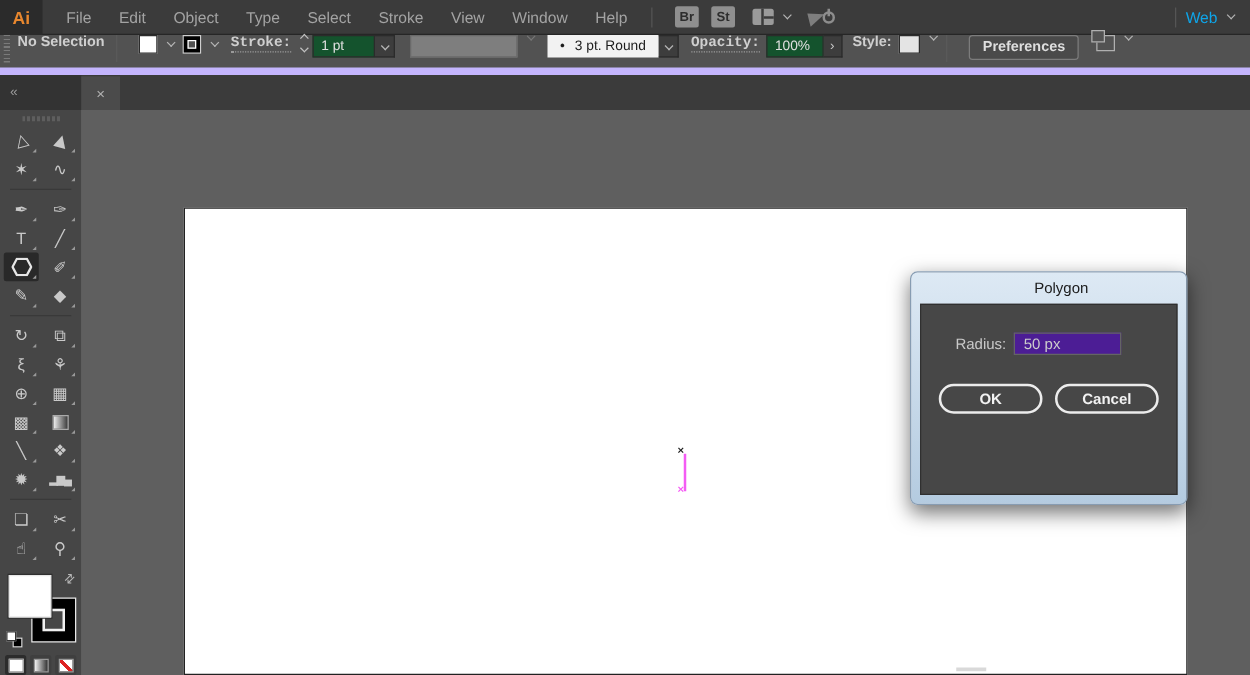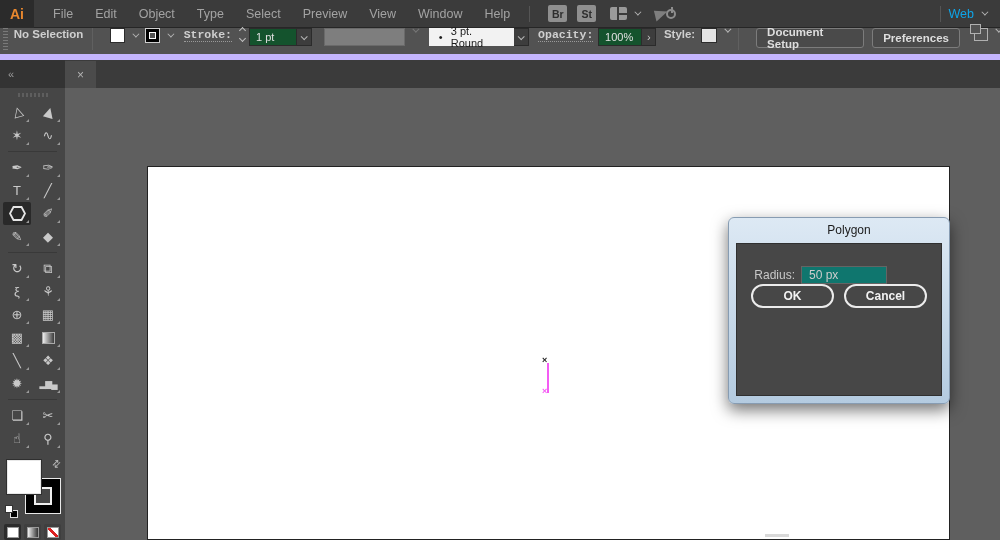--- a/index.html
+++ b/index.html
@@ -95,47 +95,47 @@
   .artboard { position:absolute; left:82px; top:78px; width:803px; height:374px; background:#fff; border:1px solid #222; }
   .marker-line { position:absolute; left:482px; top:275px; width:1.5px; height:30px; background:#f45cf4; }
   .marker-cursor { position:absolute; left:477px; top:267px; color:#1a1a1a; font-size:9px; font-weight:bold; }
   .marker-anchor { position:absolute; left:477px; top:298px; color:#f45cf4; font-size:9px; font-weight:bold; }
   .faint-bar { position:absolute; left:700px; top:446px; width:24px; height:3px; background:#d9d9d9; }
 
   
   .dialog { position:absolute; left:663px; top:129px; width:222px; height:187px; border-radius:6px; background:linear-gradient(#dde9f4,#b4cbe0); border:1px solid #879cb2; box-shadow:0 6px 16px rgba(0,0,0,.55); }
   .dlg-title { height:25px; line-height:25px; padding-left:20px; color:#1b1b1b; font-size:12px;text-align:center; }
   .dlg-body { position:absolute; left:7px; right:7px; top:25px; bottom:7px; background:#474747; border:1px solid #303030; }
-  .dlg-row { display:flex; align-items:center; padding-left:10px; }
+  .dlg-row { display:flex; align-items:center; padding-left:20px; }
   .row-radius { margin-top:22px; }
   .row-sides { margin-top:21px; }
   .dlg-label { width:48px; text-align:right; margin-right:6px; color:#c9c9c9; font-size:12px; }
-  .radius-field { width:86px; height:18px; background:#0f766e; border:1px solid #646464; color:#cccccc; font-size:12px; display:flex; align-items:center; padding-left:7px; }
+  .radius-field { width:86px; height:18px; background:#4c1d95; border:1px solid #646464; color:#cccccc; font-size:12px; display:flex; align-items:center; padding-left:7px; }
   .sides-ctl { display:flex; border:2px solid #49a0f5; background:#fff; }
   .sides-stepper { width:15px; height:18px; background:#3f3f3f; display:flex; flex-direction:column; align-items:center; justify-content:center; gap:3px; }
   .sides-stepper i { width:4px; height:4px; border:solid #e0e0e0; border-width:0 1.5px 1.5px 0; display:block; }
   .sides-stepper .up { transform:rotate(-135deg); }
   .sides-stepper .dn { transform:rotate(45deg); }
   .sides-input { width:47px; height:18px; background:#fff; color:#111; font-size:12px; display:flex; align-items:center; padding-left:5px; position:relative; }
   .sides-input::after { content:""; width:1px; height:12px; background:#111; margin-left:1px; }
-  .dlg-buttons { display:flex; gap:10px; padding-left:14px; }
+  .dlg-buttons { display:flex; gap:10px; margin-top:23px; padding-left:14px; }
   .pill { width:83px; height:24px; border:2px solid #ececec; border-radius:13px; background:transparent; color:#f2f2f2; font-size:12px; font-weight:600; display:flex; align-items:center; justify-content:center; font-family:inherit; }
 </style>
 </head>
 <body>
 
 <div class="menubar">
   <div class="logo">Ai</div>
   <span style="width:8px"></span>
   <div class="menu-item">File</div>
   <div class="menu-item">Edit</div>
   <div class="menu-item">Object</div>
   <div class="menu-item">Type</div>
   <div class="menu-item">Select</div>
-  <div class="menu-item">Preview</div>
+  <div class="menu-item">Stroke</div>
   <div class="menu-item">View</div>
   <div class="menu-item">Window</div>
   <div class="menu-item">Help</div>
   <div class="mb-sep"></div>
   <div class="sq-btn">Br</div>
   <div class="sq-btn">St</div>
   <div class="layout-icon"></div>
   <span class="chev"></span>
   <div class="share-icon">
     <span class="share-wing"></span>
@@ -182,21 +182,20 @@
   <span style="width:10px"></span>
   <span class="cb-link">Opacity:</span>
   <span style="width:5px"></span>
   <div class="field-dark opacity-field">100%</div>
   <div class="more-btn">›</div>
   <span style="width:8px"></span>
   <span class="cb-label">Style:</span>
   <div class="style-swatch"></div>
   <span class="chev"></span>
   <div class="cb-sep"></div>
-  <div class="cb-btn">Document Setup</div>
   <div class="cb-btn">Preferences</div>
   <div class="align-icon"></div>
   <span class="chev"></span>
 </div>
 
 <div class="tabrow">
   <div class="tools-head">
     <span class="collapse">«</span>
   </div>
   <div class="tabs">

